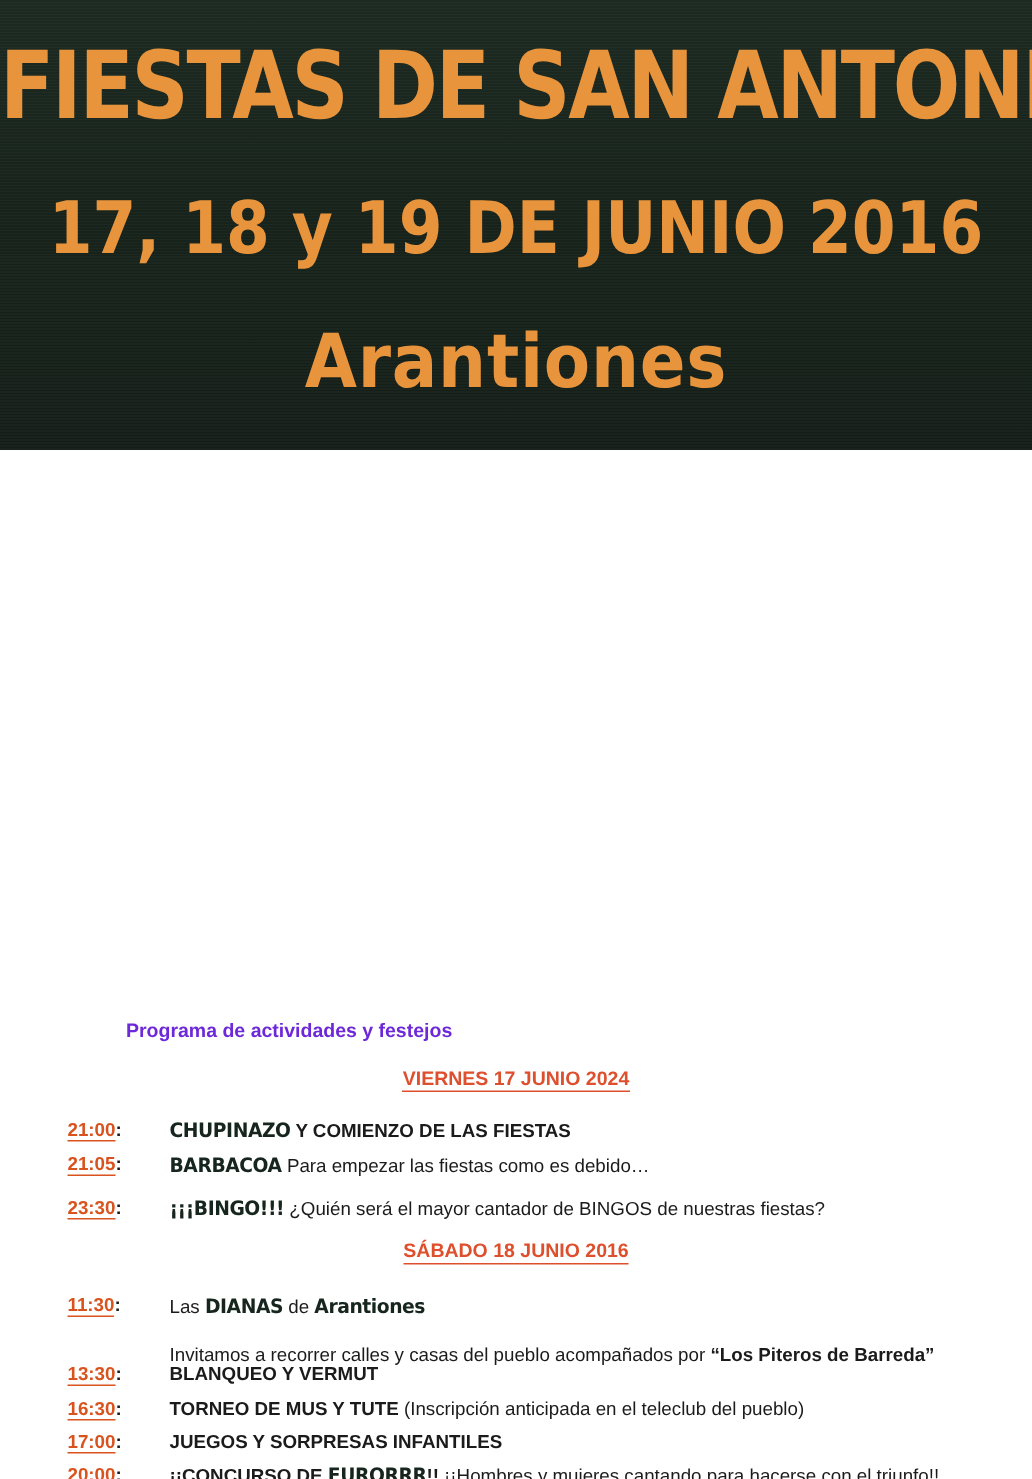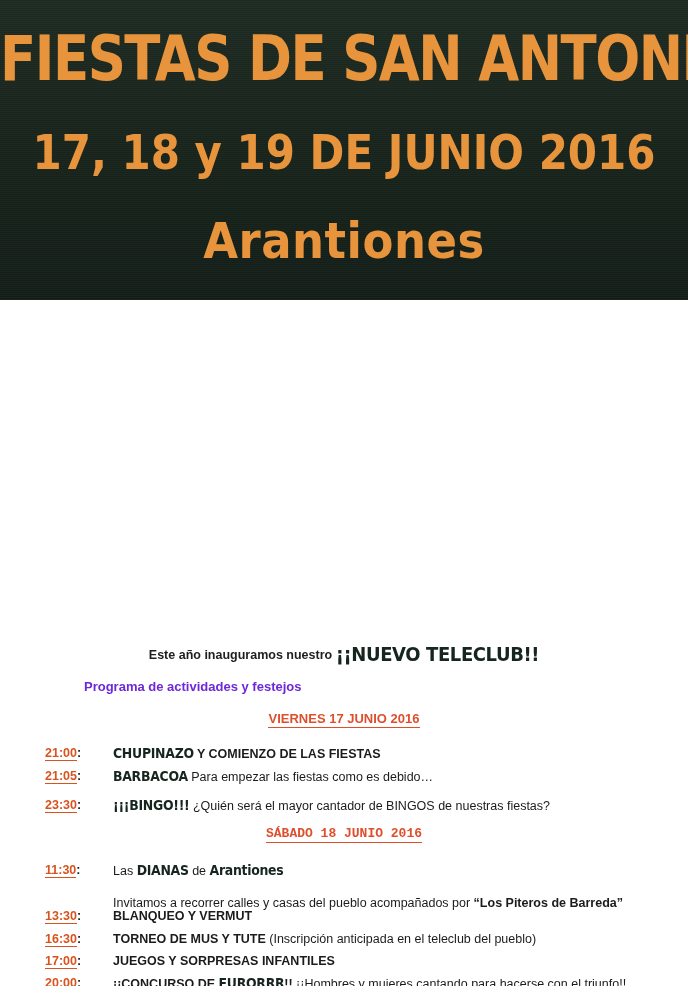--- a/index.html
+++ b/index.html
@@ -174,33 +174,29 @@
 <body>
 
 <div class="banner">
   <div class="banner-line bl-title">FIESTAS DE SAN ANTONIO</div>
   <div class="banner-line bl-dates">17, 18 y 19 DE JUNIO 2016</div>
   <div class="banner-line bl-place">Arantiones</div>
 </div>
 
 <div class="sheet">
 
-  <div class="intro">
-    <span>Este año inauguramos nuestro</span>
-    <span class="deco">¡¡NUEVO TELECLUB!!</span>
-  </div>
 
   <div class="programa">Programa de actividades y festejos</div>
 
   <div id="program-body">
-      <div class="day-head" style="top: 411px;"><span>VIERNES 17 JUNIO 2016</span></div>
+      <div class="day-head" style="top: 411px;"><span>VIERNES 17 JUNIO 2024</span></div>
       <div class="row" style="top: 446px;"><span class="time"><u>21:00</u><span class="colon">:</span></span><span class="txt"><span class="deco deco-sm">CHUPINAZO</span><span style="font-weight: 700; text-align: center;"> Y COMIENZO DE LAS FIESTAS</span></span></div>
       <div class="row" style="top: 469px;"><span class="time"><u>21:05</u><span class="colon">:</span></span><span class="txt"><span class="deco deco-sm">BARBACOA</span><span>  Para empezar las fiestas como es debido…</span></span></div>
       <div class="row" style="top: 498px;"><span class="time"><u>23:30</u><span class="colon">:</span></span><span class="txt"><span class="deco deco-sm">¡¡¡BINGO!!!</span><span> ¿Quién será el mayor cantador de BINGOS de nuestras fiestas?</span></span></div>
-      <div class="day-head" style="top: 526px; font-family: Liberation Mono, monospace;"><span>SÁBADO 18 JUNIO 2016</span></div>
+      <div class="day-head" style="top: 526px;"><span>SÁBADO 18 JUNIO 2016</span></div>
       <div class="row" style="top: 563px;"><span class="time"><u>11:30</u><span class="colon">:</span></span><span class="txt"><span>Las </span><span class="deco deco-sm">DIANAS</span><span> de </span><span class="deco deco-sm">Arantiones</span></span></div>
       <div class="cont" style="top: 596px;"><span>Invitamos a recorrer calles y casas del pueblo acompañados por </span><span style="font-weight: 700;">“Los Piteros de Barreda”</span></div>
       <div class="row" style="top: 609px;"><span class="time"><u>13:30</u><span class="colon">:</span></span><span class="txt"><span style="font-weight: 700;">BLANQUEO Y VERMUT</span></span></div>
       <div class="row" style="top: 632px;"><span class="time"><u>16:30</u><span class="colon">:</span></span><span class="txt"><span style="font-weight: 700;">TORNEO DE MUS Y TUTE</span><span> (Inscripción anticipada en el teleclub del pueblo)</span></span></div>
       <div class="row" style="top: 654px;"><span class="time"><u>17:00</u><span class="colon">:</span></span><span class="txt"><span style="font-weight: 700;">JUEGOS Y SORPRESAS INFANTILES</span></span></div>
       <div class="row" style="top: 676px;"><span class="time"><u>20:00</u><span class="colon">:</span></span><span class="txt"><span style="font-weight: 700;">¡¡CONCURSO DE </span><span class="deco deco-sm">FURORRR</span><span style="font-weight: 700;">!!</span><span> ¡¡Hombres y mujeres cantando para hacerse con el triunfo!!</span></span></div>
     </div>
 
 </div>
 

